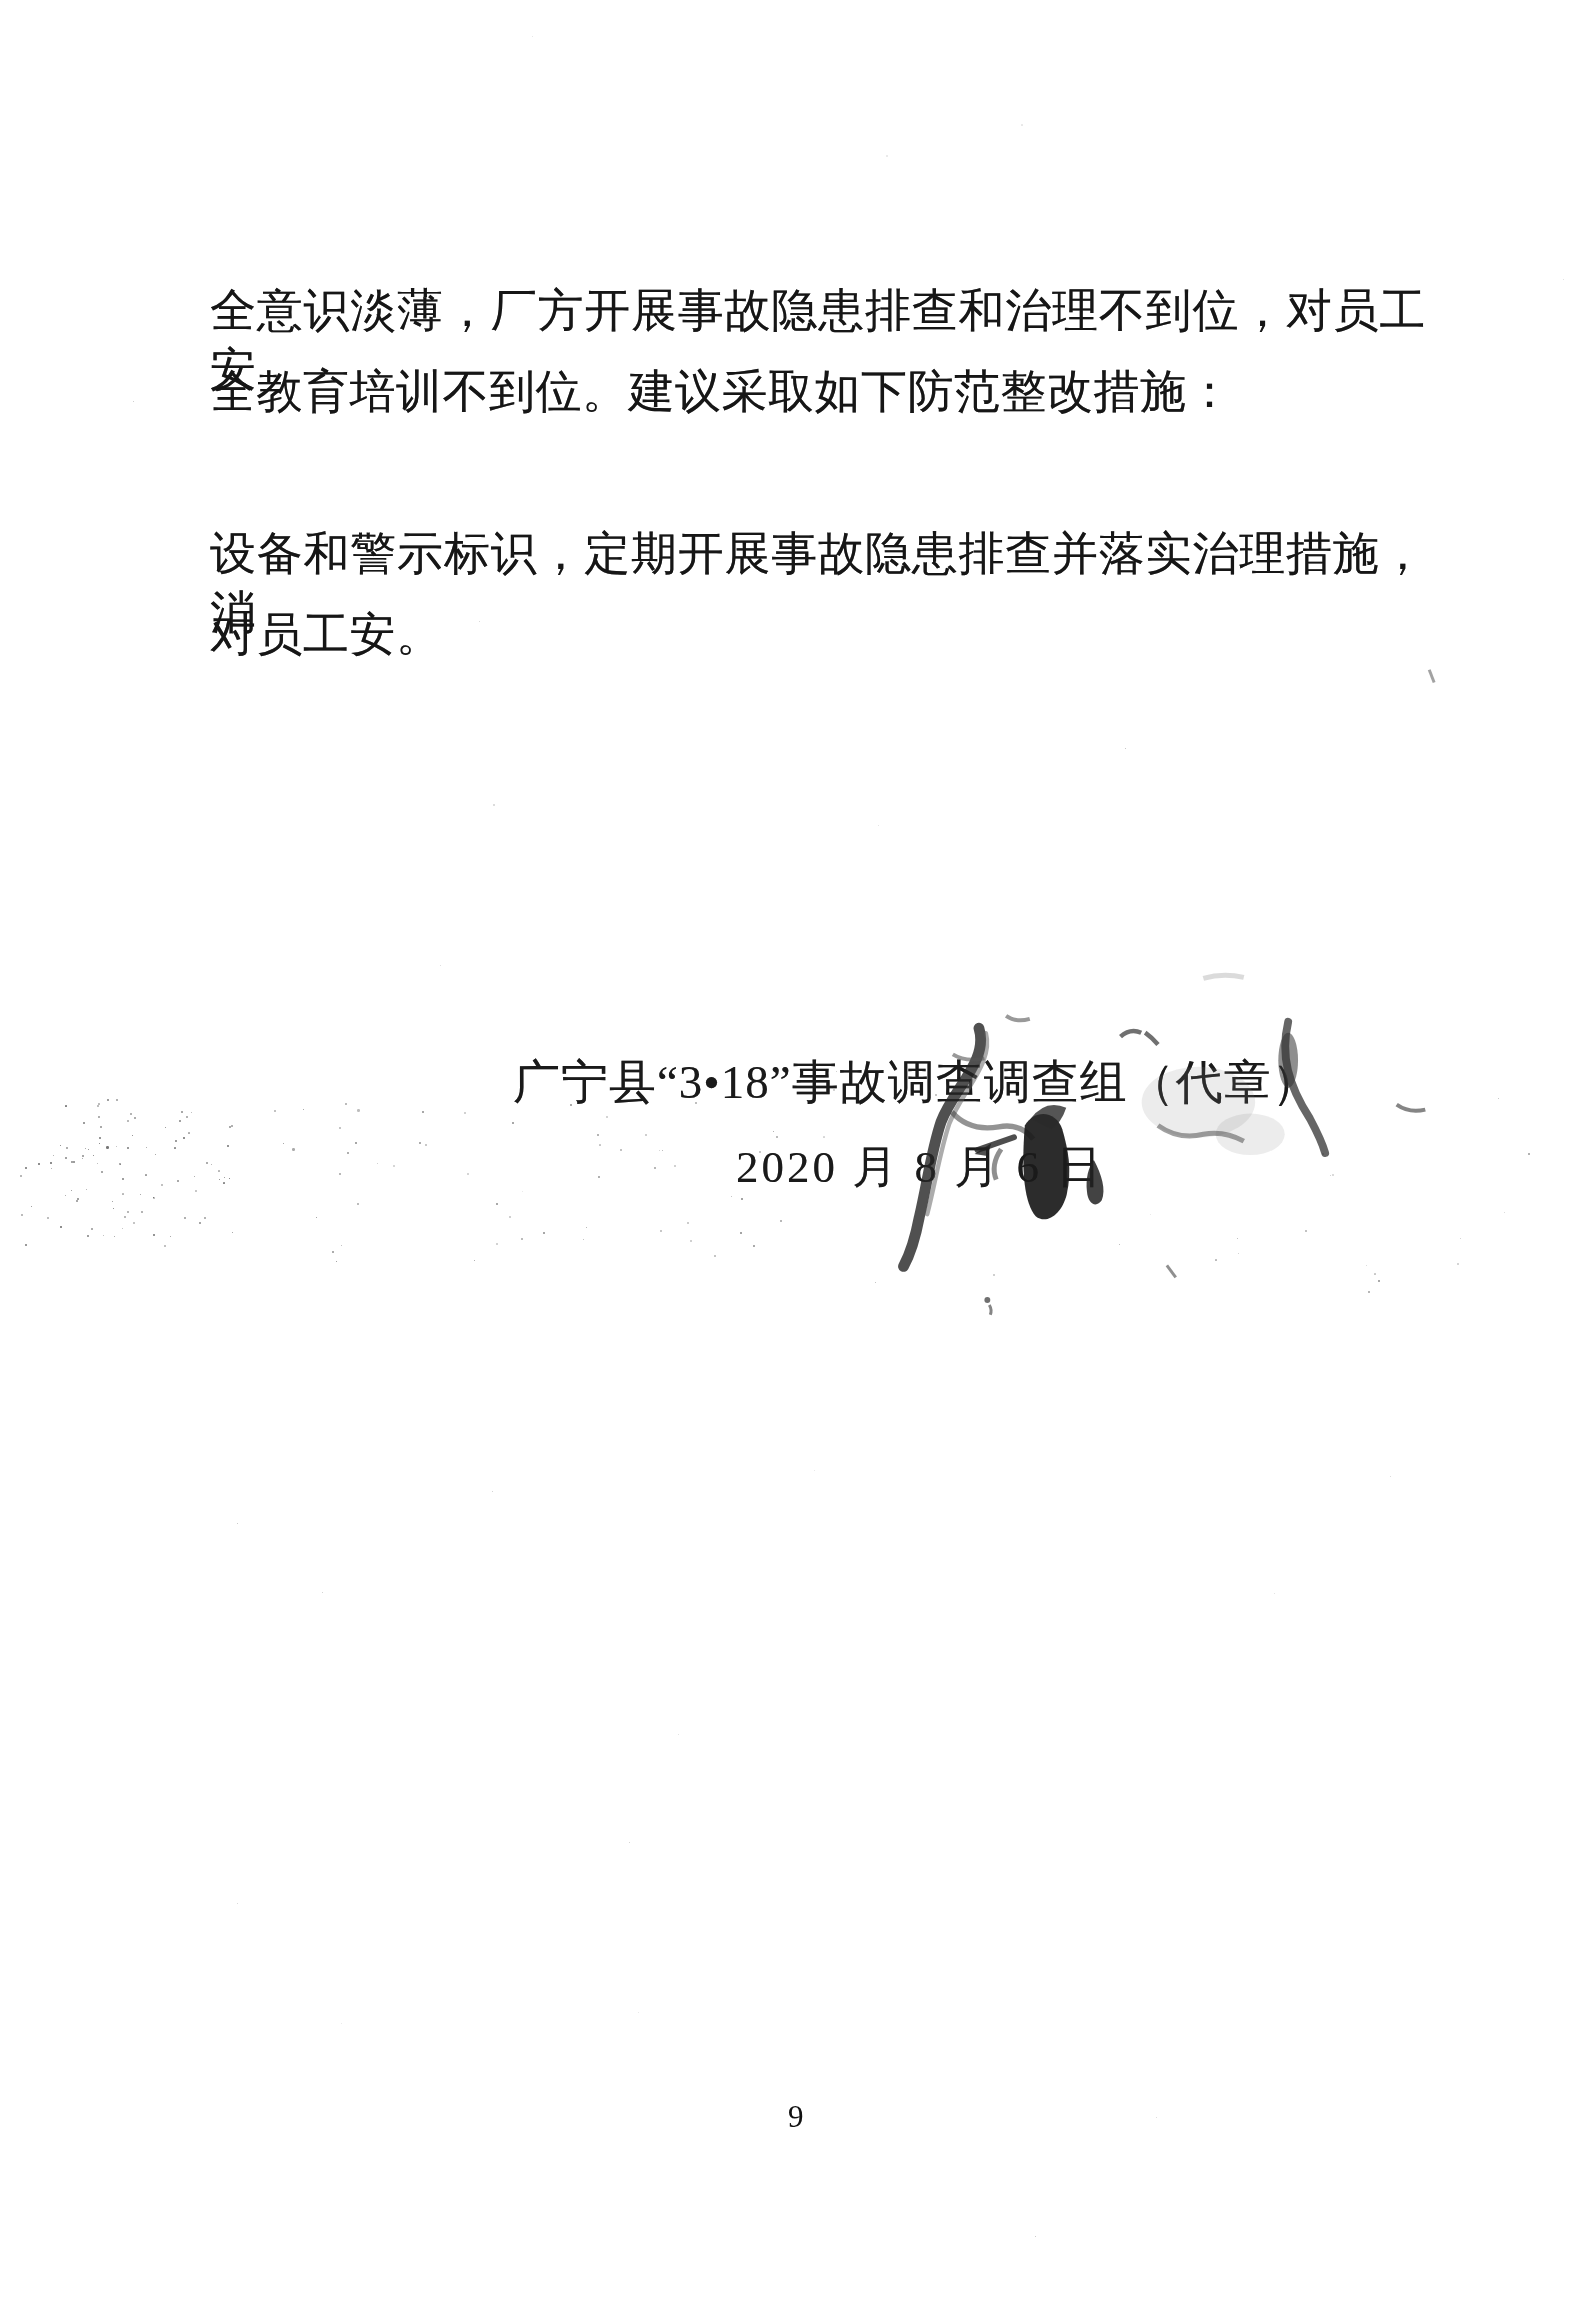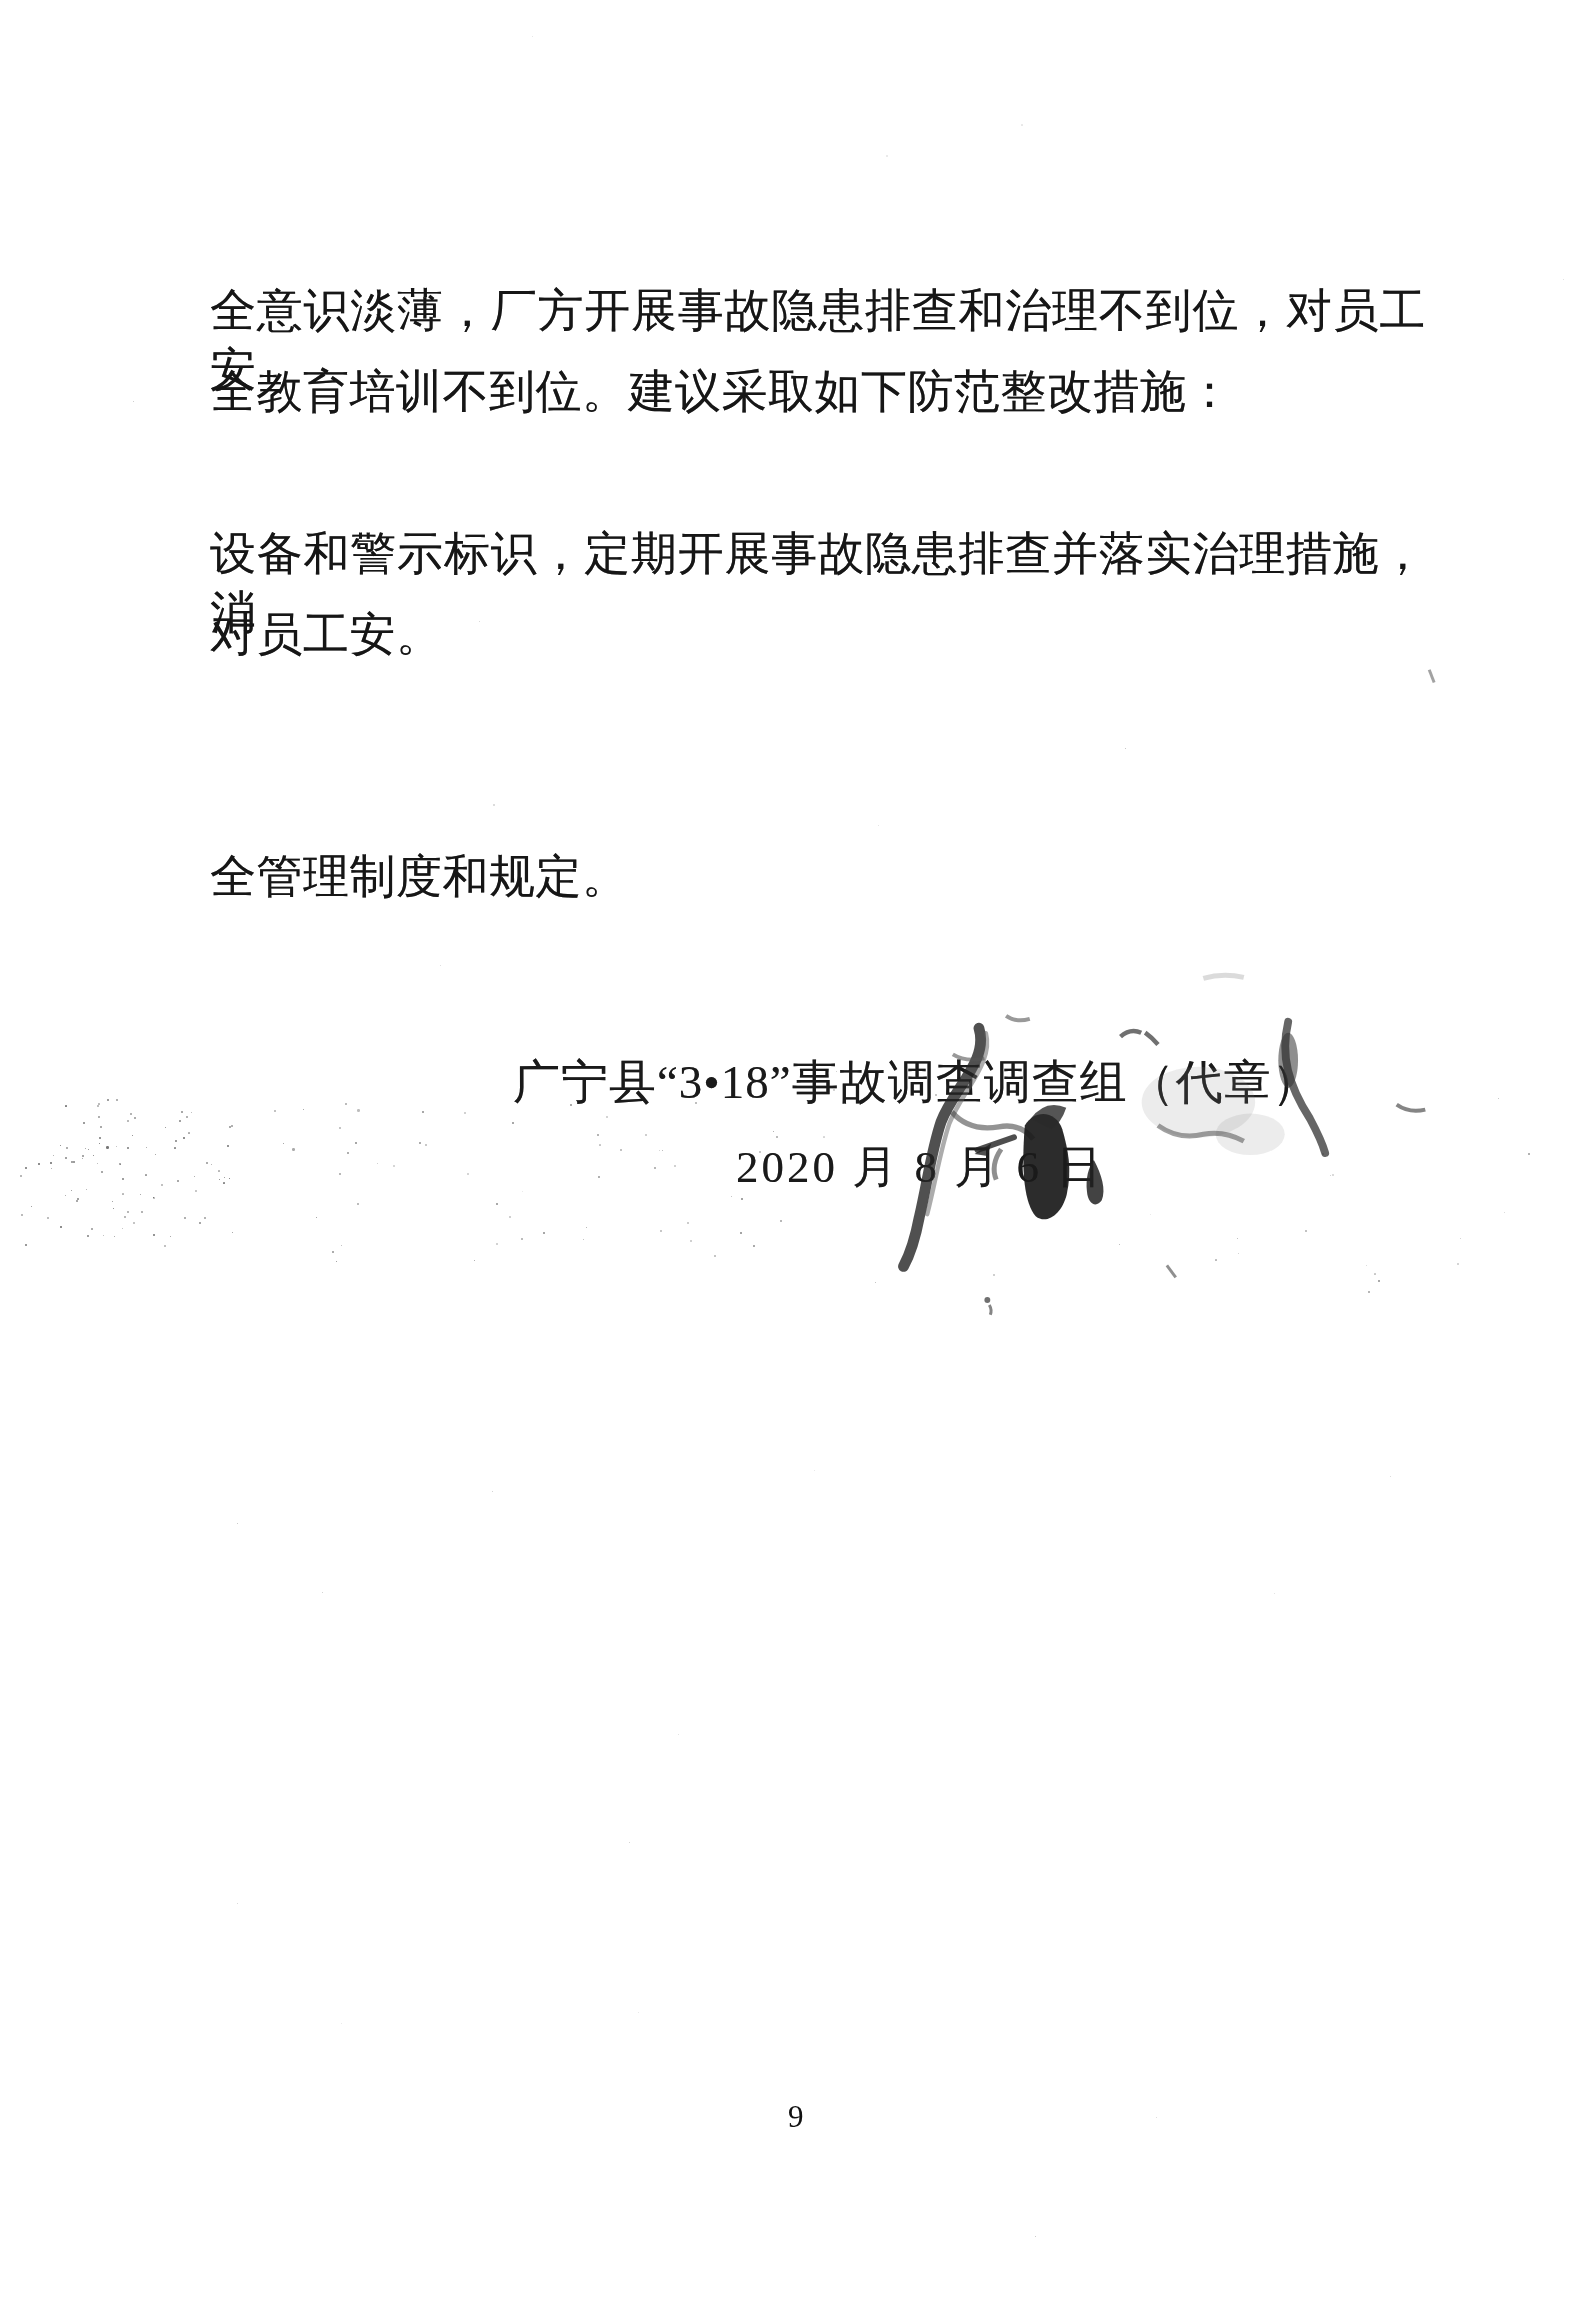--- a/index.html
+++ b/index.html
@@ -51,21 +51,20 @@
 </style>
 </head>
 <body>
 
 <div id="page">
 
   <div class="line just" style="top:281px">全意识淡薄，厂方开展事故隐患排查和治理不到位，对员工安</div>
   <div class="line" style="top:362px">全教育培训不到位。建议采取如下防范整改措施：</div>
   <div class="line just" style="top:524px">设备和警示标识，定期开展事故隐患排查并落实治理措施，消</div>
   <div class="line" style="top:605px">对员工安。</div>
-  <div class="line" style="top:847px">全管理制度和规定。</div>
 
   <div class="sig">广宁县“3•18”事故调查调查组（代章）</div>
   <div class="date">2020 月 8 月 6 日</div>
 
   <div class="pagenum">9</div>
 
   <svg id="smudges" width="1592" height="2307" viewBox="0 0 3228 4678">
 
     <path d="M1985,2085 C2005,2150 1935,2205 1908,2275 C1888,2335 1880,2400 1864,2468 C1856,2510 1846,2542 1832,2568" stroke="#242424" stroke-width="22" fill="none" opacity="0.8" stroke-linecap="round"></path>
     <path d="M1999,2095 C2015,2155 1952,2210 1925,2278 C1905,2338 1896,2402 1880,2462" stroke="#5a5a5a" stroke-width="9" fill="none" opacity="0.5" stroke-linecap="round"></path>

